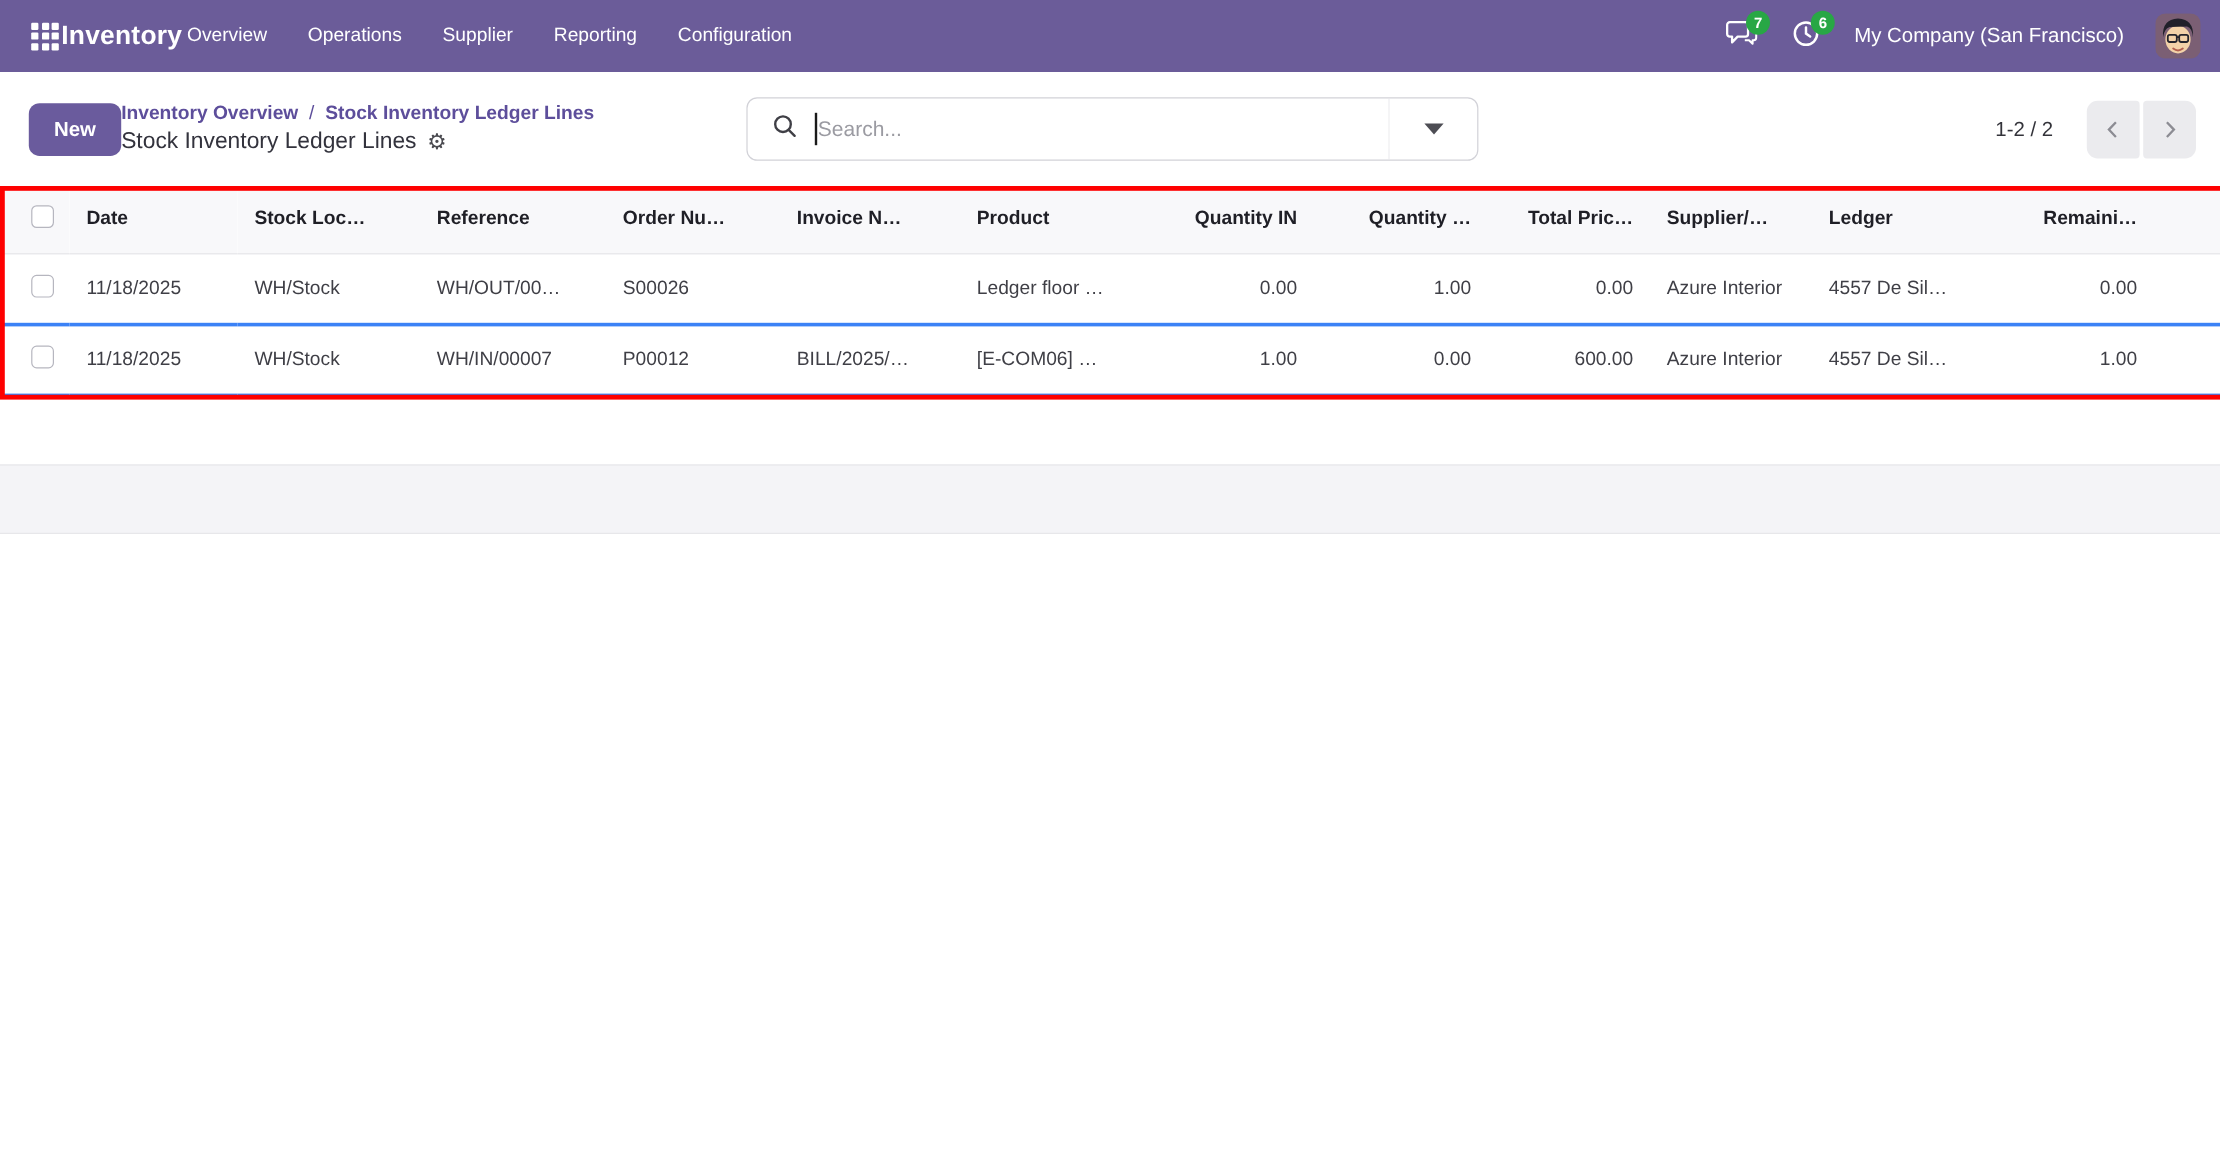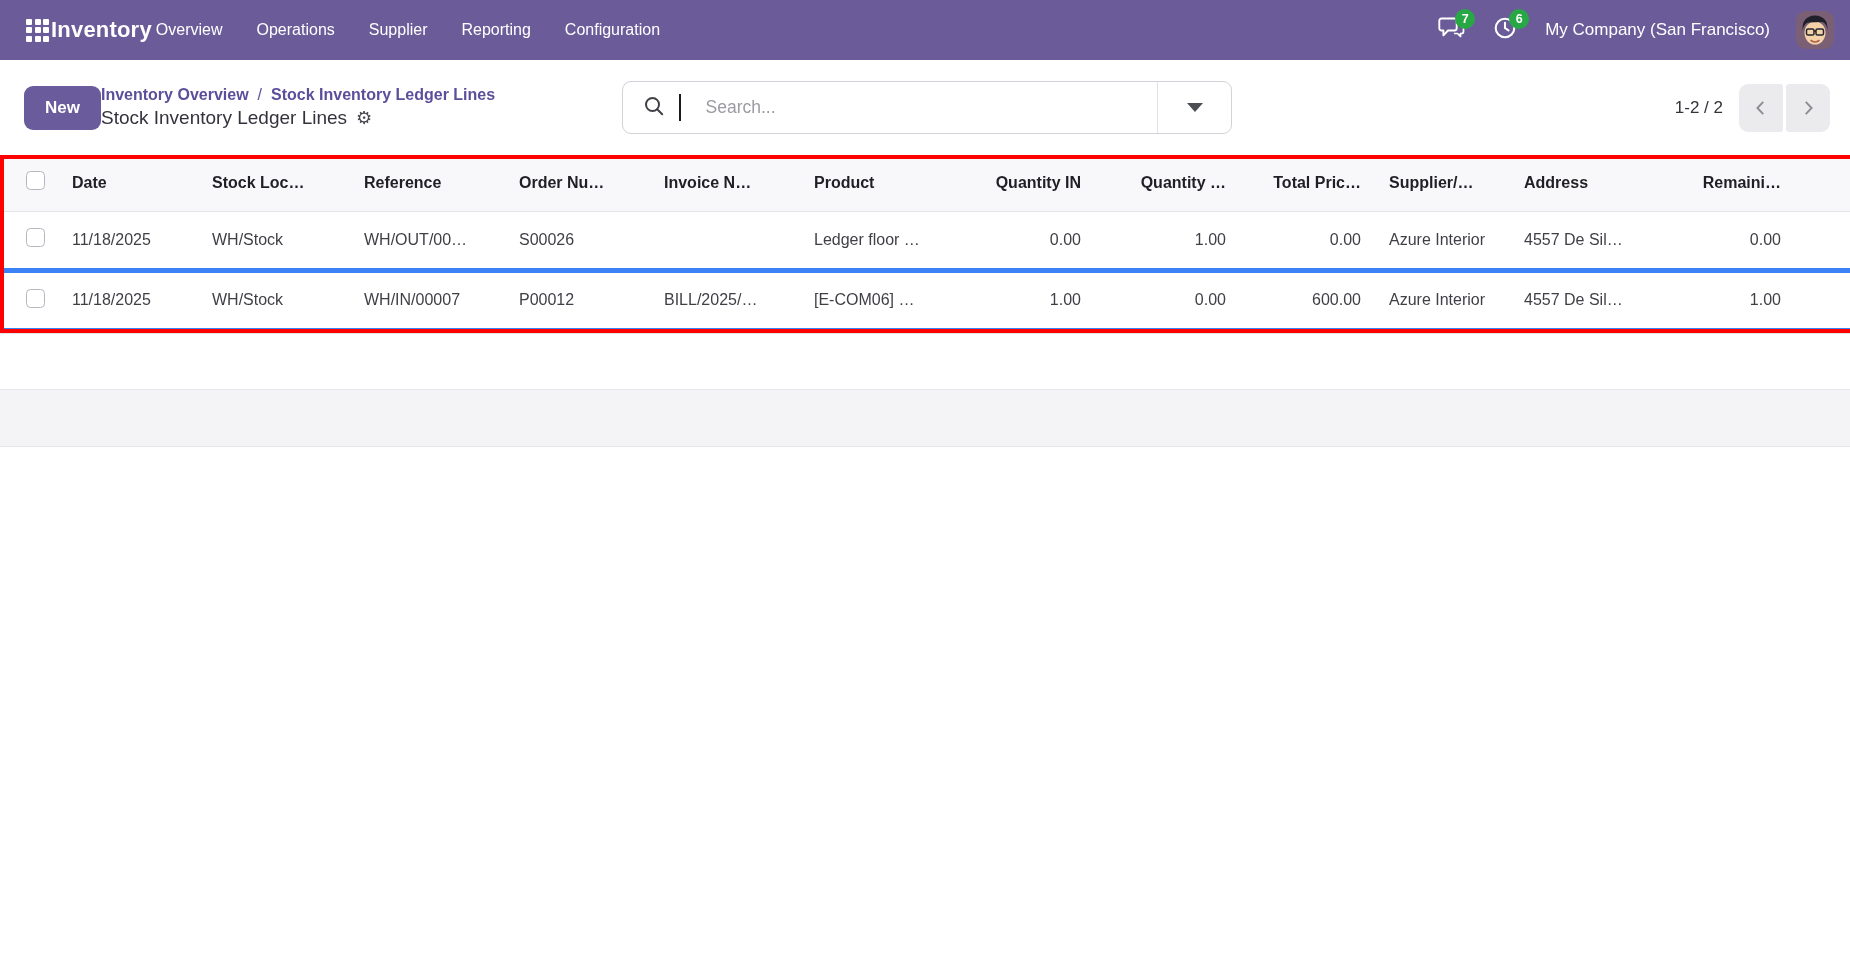--- a/index.html
+++ b/index.html
@@ -36,43 +36,43 @@
   .crumb-line2 { display: flex; align-items: center; gap: 9px; margin-top: 3px; }
   .crumb-line2 .title { font-size: 19px; color: #33333d; white-space: nowrap; }
   .gear { font-size: 18px; color: #4a4a50; cursor: pointer; line-height: 1; }
 
   .search-box { flex: 0 0 610px; height: 53px; border: 1px solid #d2d2d8; border-radius: 9px;
     display: flex; align-items: center; background: #fff; }
   .search-main { flex: 1 1 auto; display: flex; align-items: center; padding: 0 14px 0 20px; min-width: 0; }
   .search-main svg { flex: 0 0 auto; margin-right: 14px; }
   .caret { width: 1.5px; height: 27px; background: #1a1a1a; margin-right: 1px; }
   .search-input { border: none; outline: none; flex: 1 1 auto; font-size: 17.5px;
-    font-family: inherit; color: #333; min-width: 0; margin-left: 24px; }
+    font-family: inherit; color: #333; min-width: 0; }
   .search-input::placeholder { color: #9b9ba2; }
   .search-toggle { flex: 0 0 74px; height: 100%; border-left: 1px solid #e2e2e6;
     display: flex; align-items: center; justify-content: center; cursor: pointer;
     border-radius: 0 9px 9px 0; }
   .tri-down { width: 0; height: 0; border-left: 8px solid transparent;
     border-right: 8px solid transparent; border-top: 9px solid #4d4d54; }
 
-  .cp-right { flex: 1 1 0; display: flex; align-items: center; justify-content: flex-end; gap: 16px; }
+  .cp-right { flex: 1 1 0; display: flex; align-items: center; justify-content: flex-end; gap: 28px; }
   .pager-text { font-size: 17px; color: #33333a; white-space: nowrap; }
   .pager-btns { display: flex; gap: 3px; }
   .pager-btns button { width: 44px; height: 48px; border: none; background: #ebebee;
     cursor: pointer; display: flex; align-items: center; justify-content: center; }
   .pager-btns button:first-child { border-radius: 9px 3px 3px 9px; }
   .pager-btns button:last-child { border-radius: 3px 9px 9px 3px; }
 
   
   .list-wrap { position: relative; width: 1850px; }
   table { border-collapse: collapse; table-layout: fixed; width: 1900px; }
   th, td { white-space: nowrap; overflow: hidden; padding: 16px 14px; font-size: 16px; }
   thead th { height: 56px; background: #f8f8fa; color: #1f1f26; font-weight: 700;
     text-align: left; border-bottom: 1px solid #e4e4e8; cursor: pointer; }
-  tbody td { height: 59px; color: #3f3f46; border-bottom: 5px solid #3b82f6; }
+  tbody td { height: 59px; color: #3f3f46; border-bottom: 3px solid #3b82f6; }
   tbody tr { background: #fff; }
   th.num, td.num { text-align: right; }
   .cb-cell { padding-left: 26px; }
   .cbx { width: 19px; height: 19px; border: 1.5px solid #b6b6bf; border-radius: 4.5px; background: #fff; cursor: pointer; }
 
   .stripe-a { height: 56px; background: #fff; border-top: 1px solid #e4e4e8; }
   .stripe-b { height: 58px; background: #f4f4f7; border-top: 1px solid #e7e7ea; border-bottom: 1px solid #e7e7ea; }
 
   .red-box { position: absolute; left: 0; top: 155px; width: 1858px; height: 178px;
     border: 4px solid #fe0000; pointer-events: none; z-index: 5; }
@@ -209,21 +209,21 @@
         <th>Date</th>
         <th>Stock Loc…</th>
         <th>Reference</th>
         <th>Order Nu…</th>
         <th>Invoice N…</th>
         <th>Product</th>
         <th class="num">Quantity IN</th>
         <th class="num">Quantity …</th>
         <th class="num">Total Pric…</th>
         <th>Supplier/…</th>
-        <th>Address</th>
+        <th>Ledger</th>
         <th class="num">Remaini…</th>
         <th></th>
       </tr>
     </thead>
     <tbody>
       <tr>
         <td class="cb-cell"><span class="cbx" style="display:inline-block"></span></td>
         <td>11/18/2025</td>
         <td>WH/Stock</td>
         <td>WH/OUT/00…</td>

